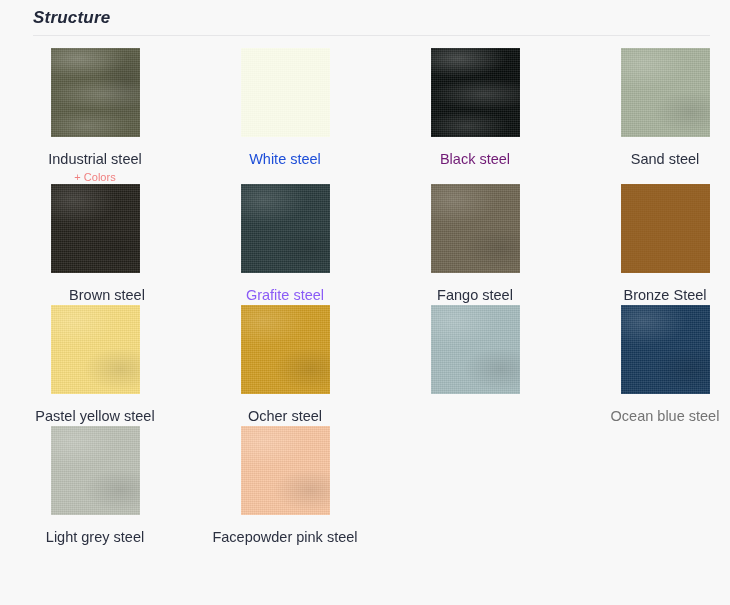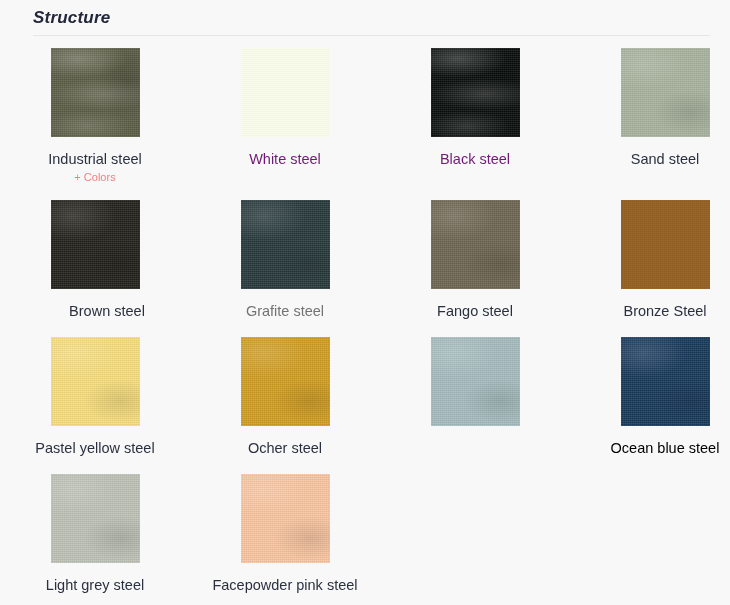--- a/index.html
+++ b/index.html
@@ -43,21 +43,21 @@
   }
 
   
   .swatch-grid {
     margin: 0;
     padding: 12px 0 0 0;
     display: grid;
     grid-template-columns: repeat(4, 190px);
     justify-content: start;
     padding-left: 0px;
-    row-gap: 16px;
+    row-gap: 0px;
   }
   .swatch-cell {
     width: 190px;
     box-sizing: border-box;
     display: flex;
     flex-direction: column;
     align-items: center;
     padding-top: 0px;
   }
   .swatch-chip {
@@ -126,37 +126,37 @@
   <div class="divider" style="background: rgb(230, 230, 232);"></div>
 
   <div class="swatch-grid" id="swatch-grid">
       <div class="swatch-cell">
         <div class="swatch-chip textured-strong" style="background: rgb(90, 92, 69);"></div>
         <div class="swatch-label" style="color: rgb(43, 48, 64);">Industrial steel</div>
         <div class="swatch-sublabel" style="color: rgb(240, 128, 128);">+ Colors</div>
       </div>
       <div class="swatch-cell">
         <div class="swatch-chip textured-flat" style="background: rgb(249, 251, 234);"></div>
-        <div class="swatch-label" style="color: #701a75;">White steel</div>
+        <div class="swatch-label" style="color: #1d4ed8;">White steel</div>
       </div>
       <div class="swatch-cell">
         <div class="swatch-chip textured-strong" style="background: rgb(8, 13, 12);"></div>
         <div class="swatch-label" style="color: #701a75;">Black steel</div>
       </div>
       <div class="swatch-cell">
         <div class="swatch-chip " style="background: rgb(167, 178, 156);"></div>
         <div class="swatch-label" style="color: rgb(43, 48, 64);">Sand steel</div>
       </div>
       <div class="swatch-cell">
         <div class="swatch-chip " style="background: rgb(35, 32, 26);"></div>
         <div class="swatch-label" style="color: rgb(43, 48, 64); margin-left: 24px;">Brown steel</div>
       </div>
       <div class="swatch-cell">
         <div class="swatch-chip " style="background: rgb(39, 57, 59);"></div>
-        <div class="swatch-label" style="color: #737373;">Grafite steel</div>
+        <div class="swatch-label" style="color: #8b5cf6;">Grafite steel</div>
       </div>
       <div class="swatch-cell">
         <div class="swatch-chip " style="background: rgb(109, 100, 80);"></div>
         <div class="swatch-label" style="color: rgb(43, 48, 64);">Fango steel</div>
       </div>
       <div class="swatch-cell">
         <div class="swatch-chip textured-flat" style="background: rgb(148, 96, 35);"></div>
         <div class="swatch-label" style="color: rgb(43, 48, 64);">Bronze Steel</div>
       </div>
       <div class="swatch-cell">
@@ -165,21 +165,21 @@
       </div>
       <div class="swatch-cell">
         <div class="swatch-chip " style="background: rgb(208, 157, 35);"></div>
         <div class="swatch-label" style="color: rgb(43, 48, 64);">Ocher steel</div>
       </div>
       <div class="swatch-cell">
         <div class="swatch-chip " style="background: rgb(165, 187, 189);"></div>
       </div>
       <div class="swatch-cell">
         <div class="swatch-chip " style="background: rgb(23, 57, 90);"></div>
-        <div class="swatch-label" style="color: #000000;">Ocean blue steel</div>
+        <div class="swatch-label" style="color: #737373;">Ocean blue steel</div>
       </div>
       <div class="swatch-cell">
         <div class="swatch-chip " style="background: rgb(188, 192, 181);"></div>
         <div class="swatch-label" style="color: rgb(43, 48, 64);">Light grey steel</div>
       </div>
       <div class="swatch-cell">
         <div class="swatch-chip " style="background: rgb(248, 197, 160);"></div>
         <div class="swatch-label" style="color: rgb(43, 48, 64);">Facepowder pink steel</div>
       </div>
     </div>

